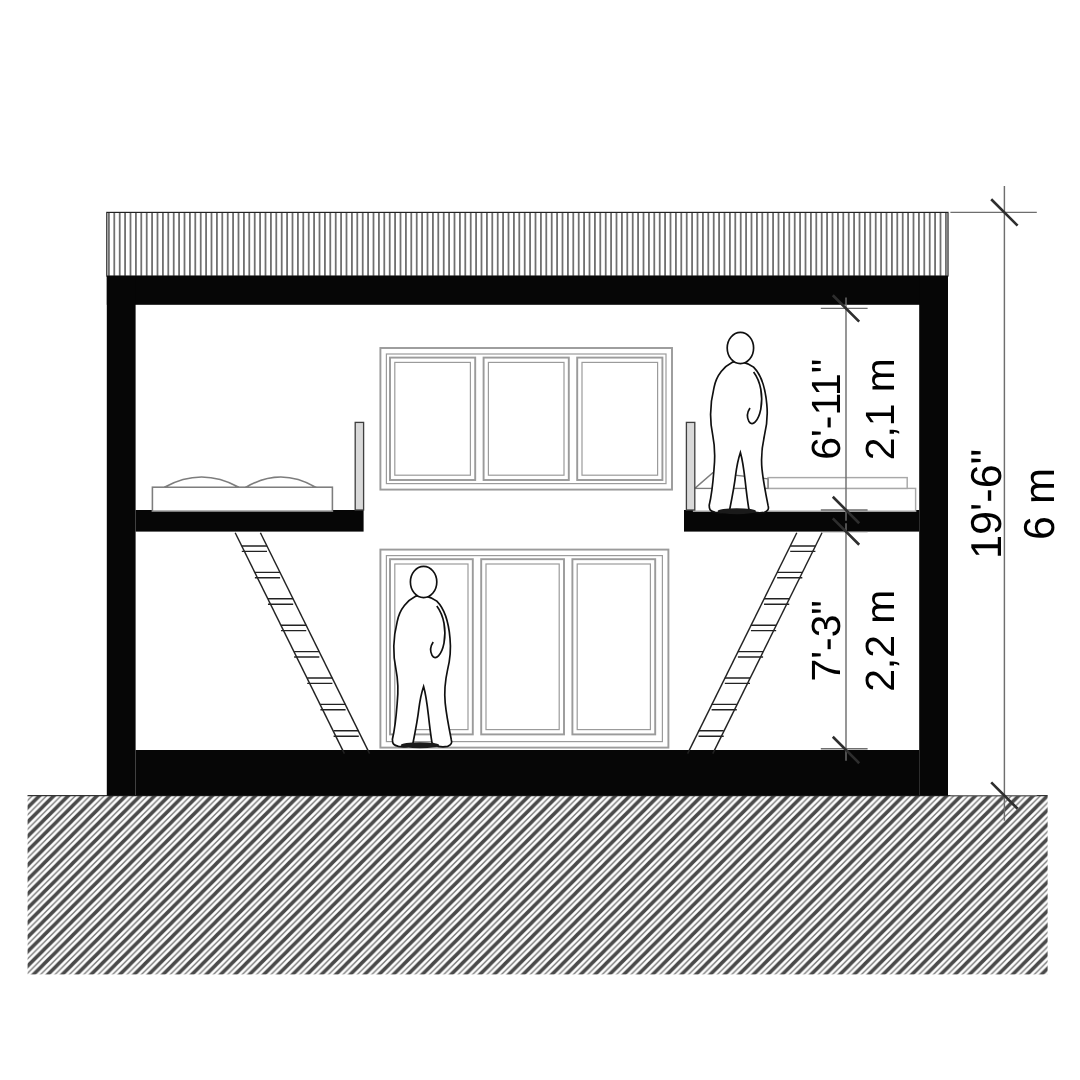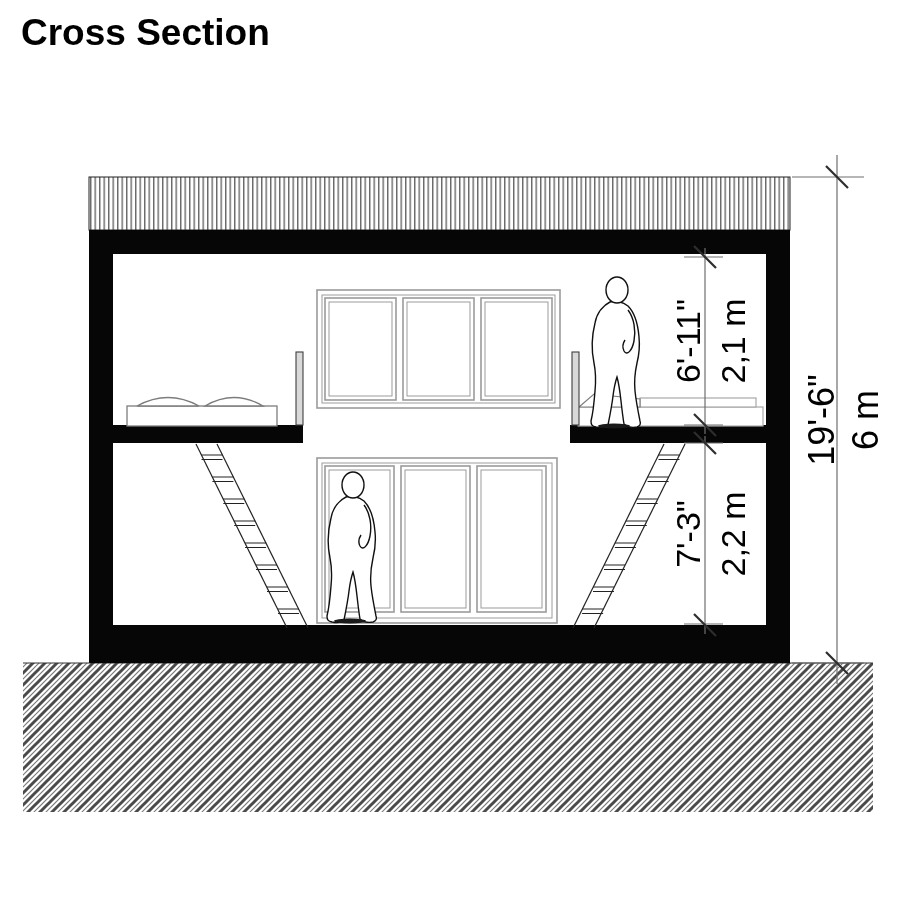--- a/index.html
+++ b/index.html
@@ -11,21 +11,20 @@
   .dimtext text{font-family:"Liberation Sans",sans-serif;font-size:34px;text-anchor:middle;}
   .dimtext text.big{font-size:36px;}
   .figure{fill:#ffffff;stroke:#101010;stroke-width:1.4;}
   .figure .arm{fill:none;}
   .figure .shadow{fill:#1a1a1a;stroke:none;}
 </style>
 </head>
 <body>
 
 <div class="canvas">
-  <div class="title">Cross Section</div>
 
   <svg width="900" height="900" viewBox="0 0 900 900">
     <defs>
       <pattern id="roofHatch" width="4.5" height="53" patternUnits="userSpaceOnUse">
         <rect width="4.5" height="53" fill="#ffffff"></rect>
         <line x1="0.75" y1="0" x2="0.75" y2="53" stroke="#3c3c3c" stroke-width="1.1"></line>
       </pattern>
       <pattern id="groundHatch" width="12" height="12" patternUnits="userSpaceOnUse">
         <rect width="12" height="12" fill="#ffffff"></rect>
         <path d="M-4,16 L16,-4 M8,16 L28,-4 M-16,16 L4,-4" stroke="#4a4a4a" stroke-width="3"></path>

